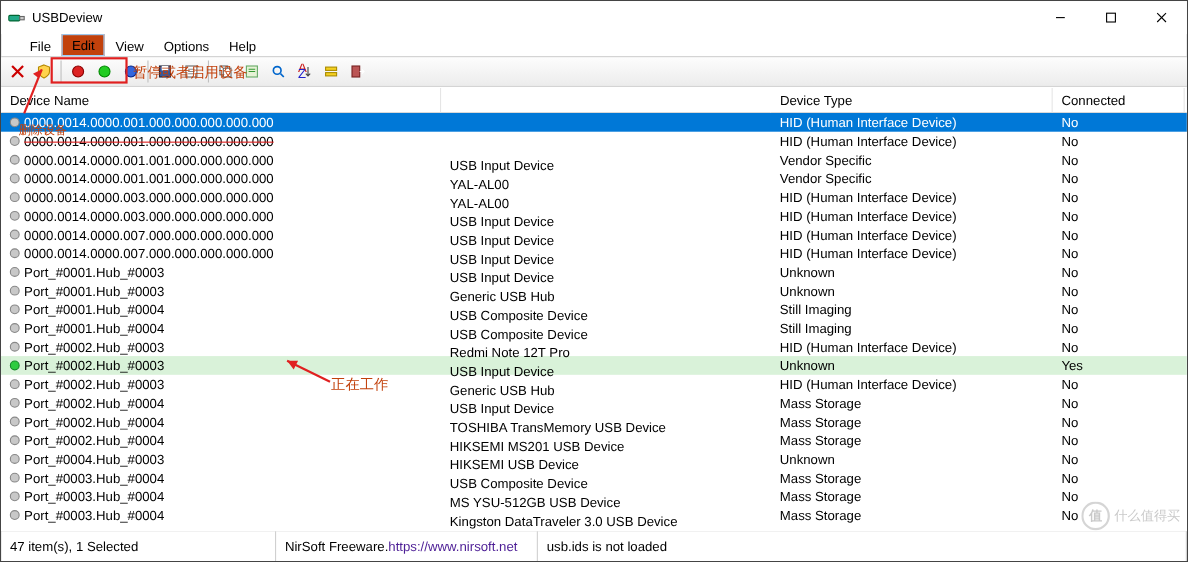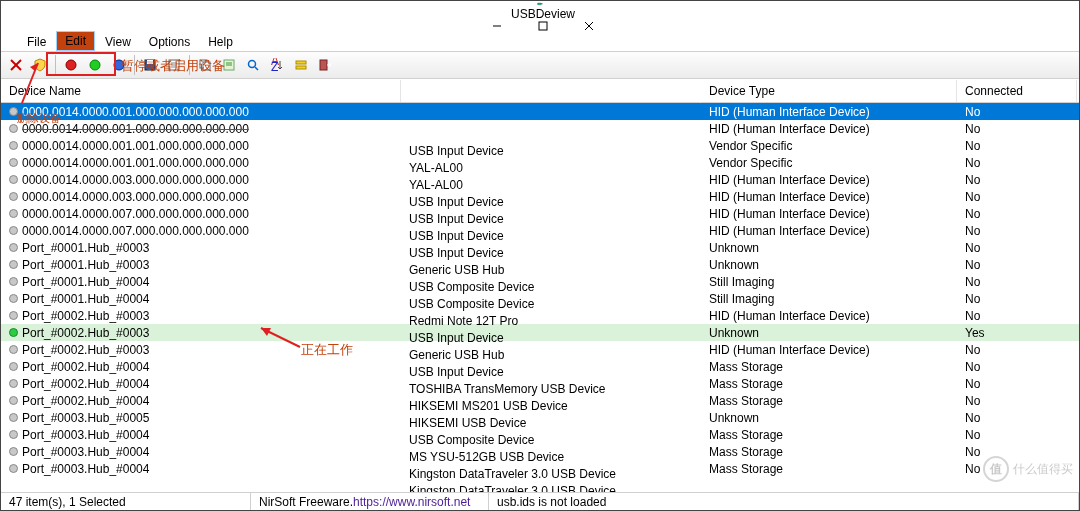--- a/index.html
+++ b/index.html
@@ -1,38 +1,38 @@
 <!DOCTYPE html>
 <html><head>
 <meta charset="utf-8">
 <style>
 * { margin:0; padding:0; box-sizing:border-box; font-family:"Segoe UI","Microsoft YaHei",Tahoma,sans-serif; font-size:12px; }
 html,body { height:100%; background:#fff; }
 .window { width:1080px; height:511px; border:1px solid #444; display:flex; flex-direction:column; background:#fff; position:relative; }
-.titlebar { height:30px; background:#fff; display:flex; align-items:center; padding-left:6px;flex-direction:column; }
+.titlebar { height:30px; background:#fff; display:flex; align-items:center; padding-left:6px; }
 .titlebar .app-icon { width:16px; height:16px; margin-right:6px; }
 .titlebar .title { flex:1; font-size:12px; color:#000; }
 .win-btns { display:flex; height:100%; }
 .win-btns div { width:46px; display:flex; align-items:center; justify-content:center; color:#000; }
 .menubar { height:20px; display:flex; align-items:flex-end; padding-left:18px; gap:2px; }
 .menubar span { padding:2px 8px; }
 .menubar span.open { background:#c2410c; border:1px solid #99d1ff; }
 .toolbar { height:28px; background:linear-gradient(#fdfdfd,#ececec); border-top:1px solid #d0d0d0; border-bottom:1px solid #d0d0d0; display:flex; align-items:center; padding-left:4px; gap:2px; position:relative; }
 .tbtn { width:22px; height:22px; display:flex; align-items:center; justify-content:center; border:1px solid transparent; border-radius:2px; }
 .tsep { width:1px; height:20px; background:#c0c0c0; margin:0 2px; }
 .header-row { height:24px; background:#fff; border-bottom:1px solid #d0d0d0; display:flex; align-items:center; }
 .header-row .hcell { padding:4px 8px; border-right:1px solid #e5e5e5; font-size:12px; color:#000; white-space:nowrap; overflow:hidden; }
 .list { flex:1; overflow:auto; background:#fff; }
 .row { height:17px; display:flex; align-items:center; font-size:12px; }
 .row.selected { background:#0078d7; color:#fff; }
 .row.active { background:#d9f2d9; }
 .cell { padding:0 8px; white-space:nowrap; overflow:hidden; display:flex; align-items:center; gap:4px; }
 .dot { width:9px; height:9px; border-radius:50%; background:#c8c8c8; border:1px solid #888; flex:none; }
 .dot.green { background:#2ecc40; border-color:#178a2a; }
-.statusbar { height:18px; border-top:1px solid #d0d0d0; display:flex; align-items:flex-start; font-size:12px; }
+.statusbar { height:28px; border-top:1px solid #d0d0d0; display:flex; align-items:flex-start; font-size:12px; }
 .statusbar .cell-sb { padding:0 8px; border-right:1px solid #d0d0d0; height:100%; display:flex; align-items:center; }
 .statusbar a { color:#4c1d95; text-decoration:none; }
 .red-box { position:absolute; border:2px solid #e02020; pointer-events:none; }
 .red-text { position:absolute; color:#c2410c; font-size:13px; pointer-events:none; font-weight:500;}
 .red-arrow { position:absolute; pointer-events:none; }
 .watermark { position:absolute; right:6px; bottom:28px; opacity:.35; display:flex; align-items:center; gap:4px; font-size:14px; color:#666; pointer-events:none;}
 .watermark .wmicon { width:26px; height:26px; border:2px solid #888; border-radius:50%; display:flex; align-items:center; justify-content:center; font-weight:bold; }
 .col-name{width:400px;} .col-desc{width:300px;margin-top:45px;} .col-type{width:256px;} .col-conn{width:120px;}
 </style>
 </head>
@@ -324,21 +324,21 @@
           <span class="dot"></span>
           <span>Port_#0002.Hub_#0004</span>
         </div>
         <div class="cell col-desc">HIKSEMI USB Device</div>
         <div class="cell col-type">Mass Storage</div>
         <div class="cell col-conn">No</div>
       </div>
       <div class="row">
         <div class="cell col-name">
           <span class="dot"></span>
-          <span>Port_#0003.Hub_#0005</span>
+          <span>Port_#0004.Hub_#0003</span>
         </div>
         <div class="cell col-desc">USB Composite Device</div>
         <div class="cell col-type">Unknown</div>
         <div class="cell col-conn">No</div>
       </div>
       <div class="row">
         <div class="cell col-name">
           <span class="dot"></span>
           <span>Port_#0003.Hub_#0004</span>
         </div>

